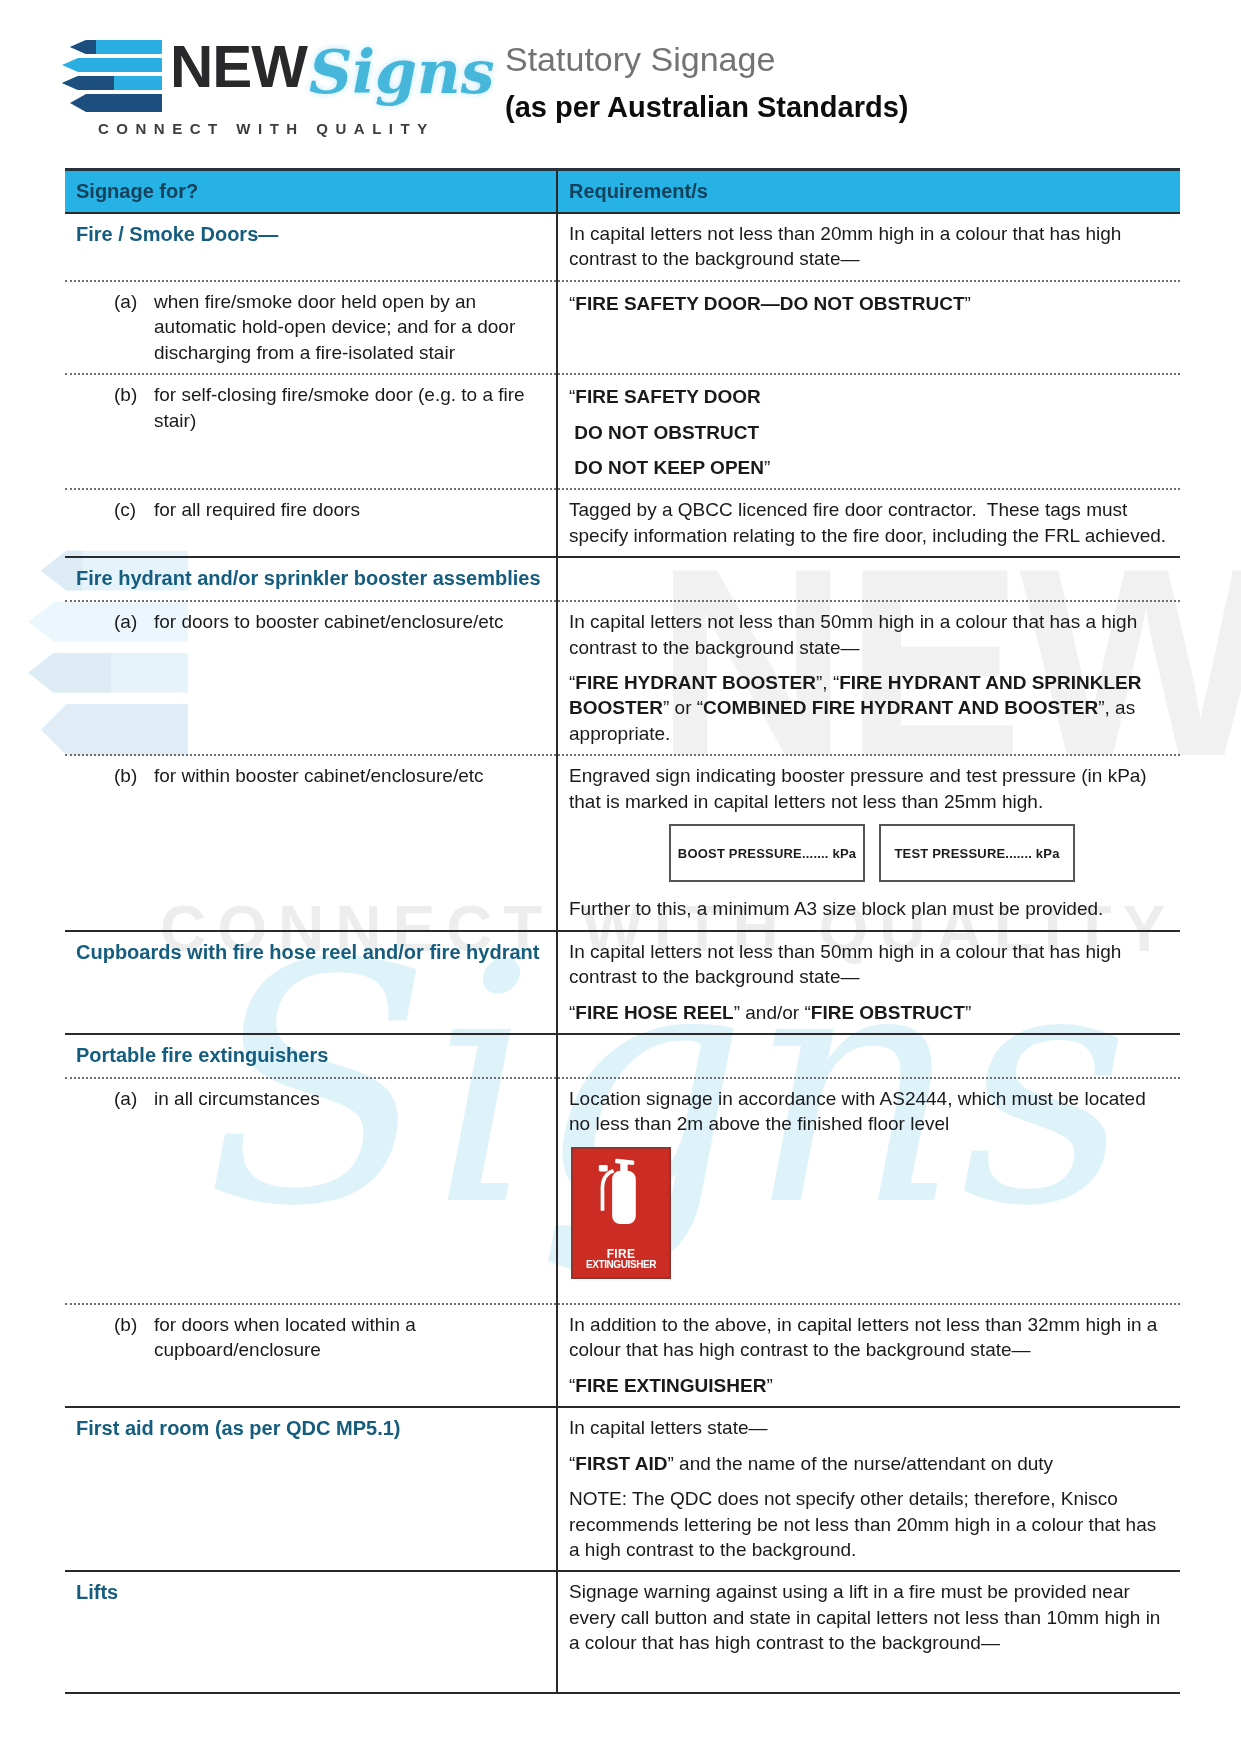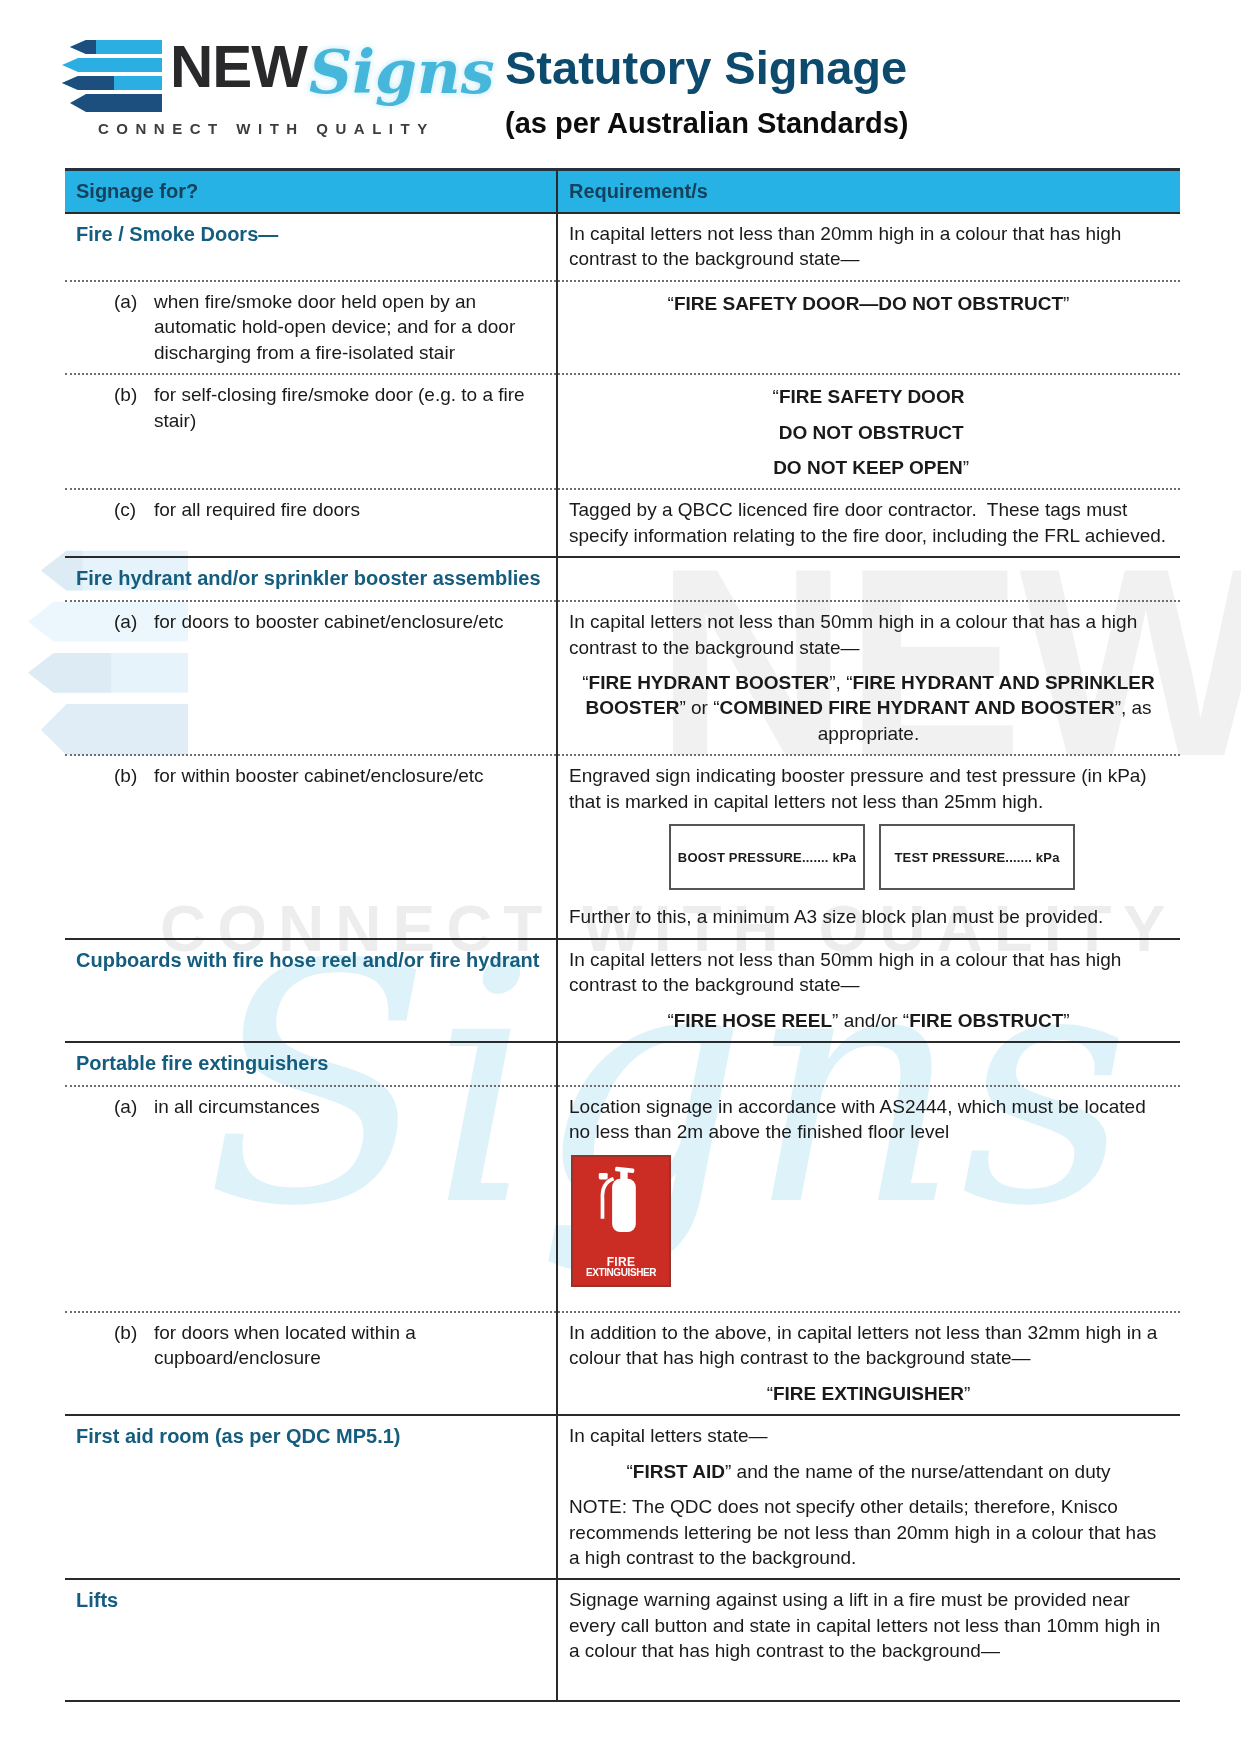--- a/index.html
+++ b/index.html
@@ -40,21 +40,21 @@
   .brand-signs{
     font-family:"DejaVu Serif", serif;font-style:italic;font-weight:700;
     font-size:60px;color:#46b6da;line-height:1;margin-left:2px;margin-top:4px;
     text-shadow:0 0 6px rgba(120,210,240,.55);
   }
   .brand-tagline{
     margin:-6px 0 0 36px;font-size:15px;font-weight:700;
     letter-spacing:7.5px;color:#3d3d3d;white-space:nowrap;
   }
   .titles{position:absolute;left:505px;top:40px;}
-  .doc-title{font-size:47px;font-weight:700;color:#0c4a6e;letter-spacing:0;}
+  .doc-title{font-size:34px;font-weight:400;color:#737373;letter-spacing:0;}
   .doc-subtitle{font-size:29px;font-weight:700;color:#0d0d0d;margin-top:12px;}
   
   .doc-table{
     position:relative;z-index:1;
     margin-left:65px;width:1115px;
     border-collapse:collapse;table-layout:fixed;
     border-bottom:2px solid #2a2a2a;
     font-size:19px;line-height:1.34;
   }
   .doc-table th,.doc-table td{vertical-align:top;text-align:left;box-sizing:border-box;}
@@ -80,26 +80,26 @@
   tr.rh-fa  td{height:150px;margin-top:17px;} tr.rh-lift td{height:122px;}
   
   .section{font-weight:700;color:var(--c-section,#145d7e);font-size:20px;}
   .sub{display:flex;padding-left:38px;}
   .marker{flex:0 0 40px;}
   .subtext{flex:1;padding-right:14px;}
   
   .c2 p{margin:0 0 10px;white-space:pre-wrap;padding-right:4px;}
   .c2 p:last-child{margin-bottom:0;}
   .c2 p .b,.b{font-weight:700;}
-  .c2 p.sign{margin-top:2px;text-align:center;}
+  .c2 p.sign{margin-top:2px;}
   
   .pressure-row{display:flex;gap:14px;margin:4px 0 14px 100px;}
   .pressure-box{
     border:2px solid #555;background:#fff;
-    width:196px;height:66px;box-sizing:border-box;
+    width:196px;height:58px;box-sizing:border-box;
     display:flex;align-items:center;justify-content:center;
     font-size:13px;font-weight:700;color:#1c1c1c;letter-spacing:.2px;
     white-space:nowrap;
   }
   
   .ext-sign{
     width:100px;height:132px;margin:10px 0 16px 2px;
     background:var(--c-sign_red,#cb2d24);
     border:2px solid #96332b;box-sizing:border-box;
     display:flex;flex-direction:column;align-items:center;

